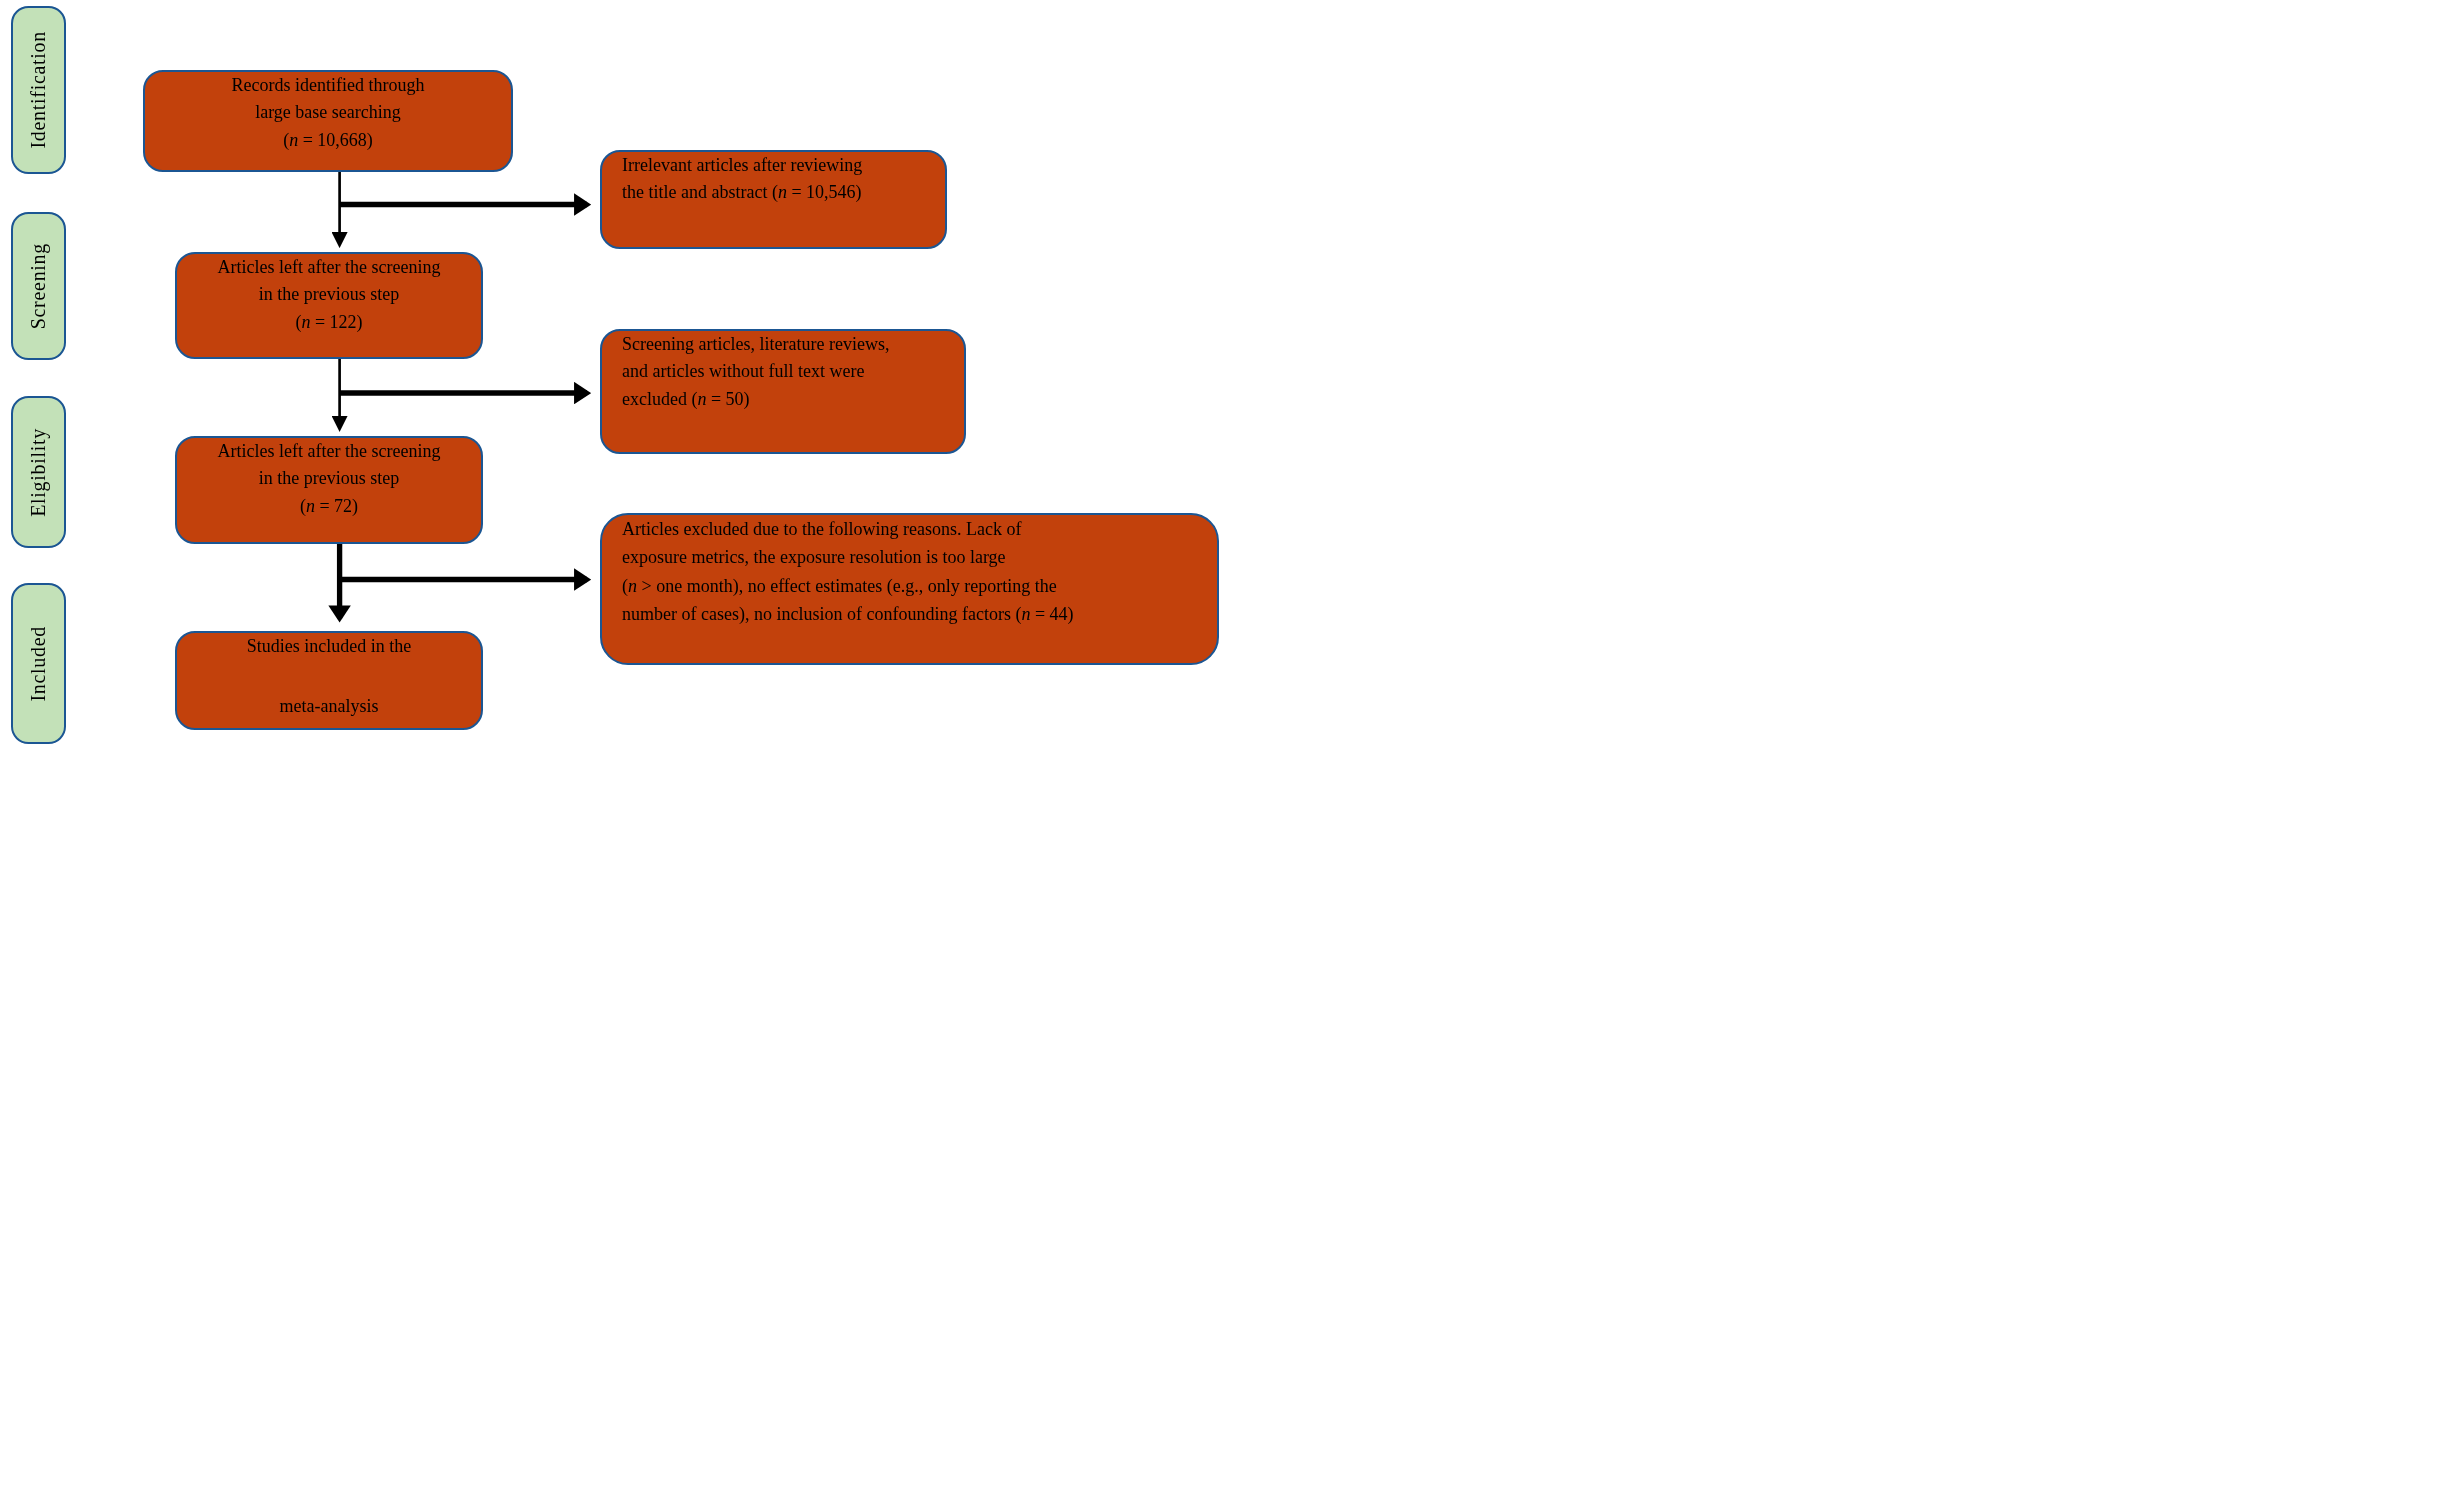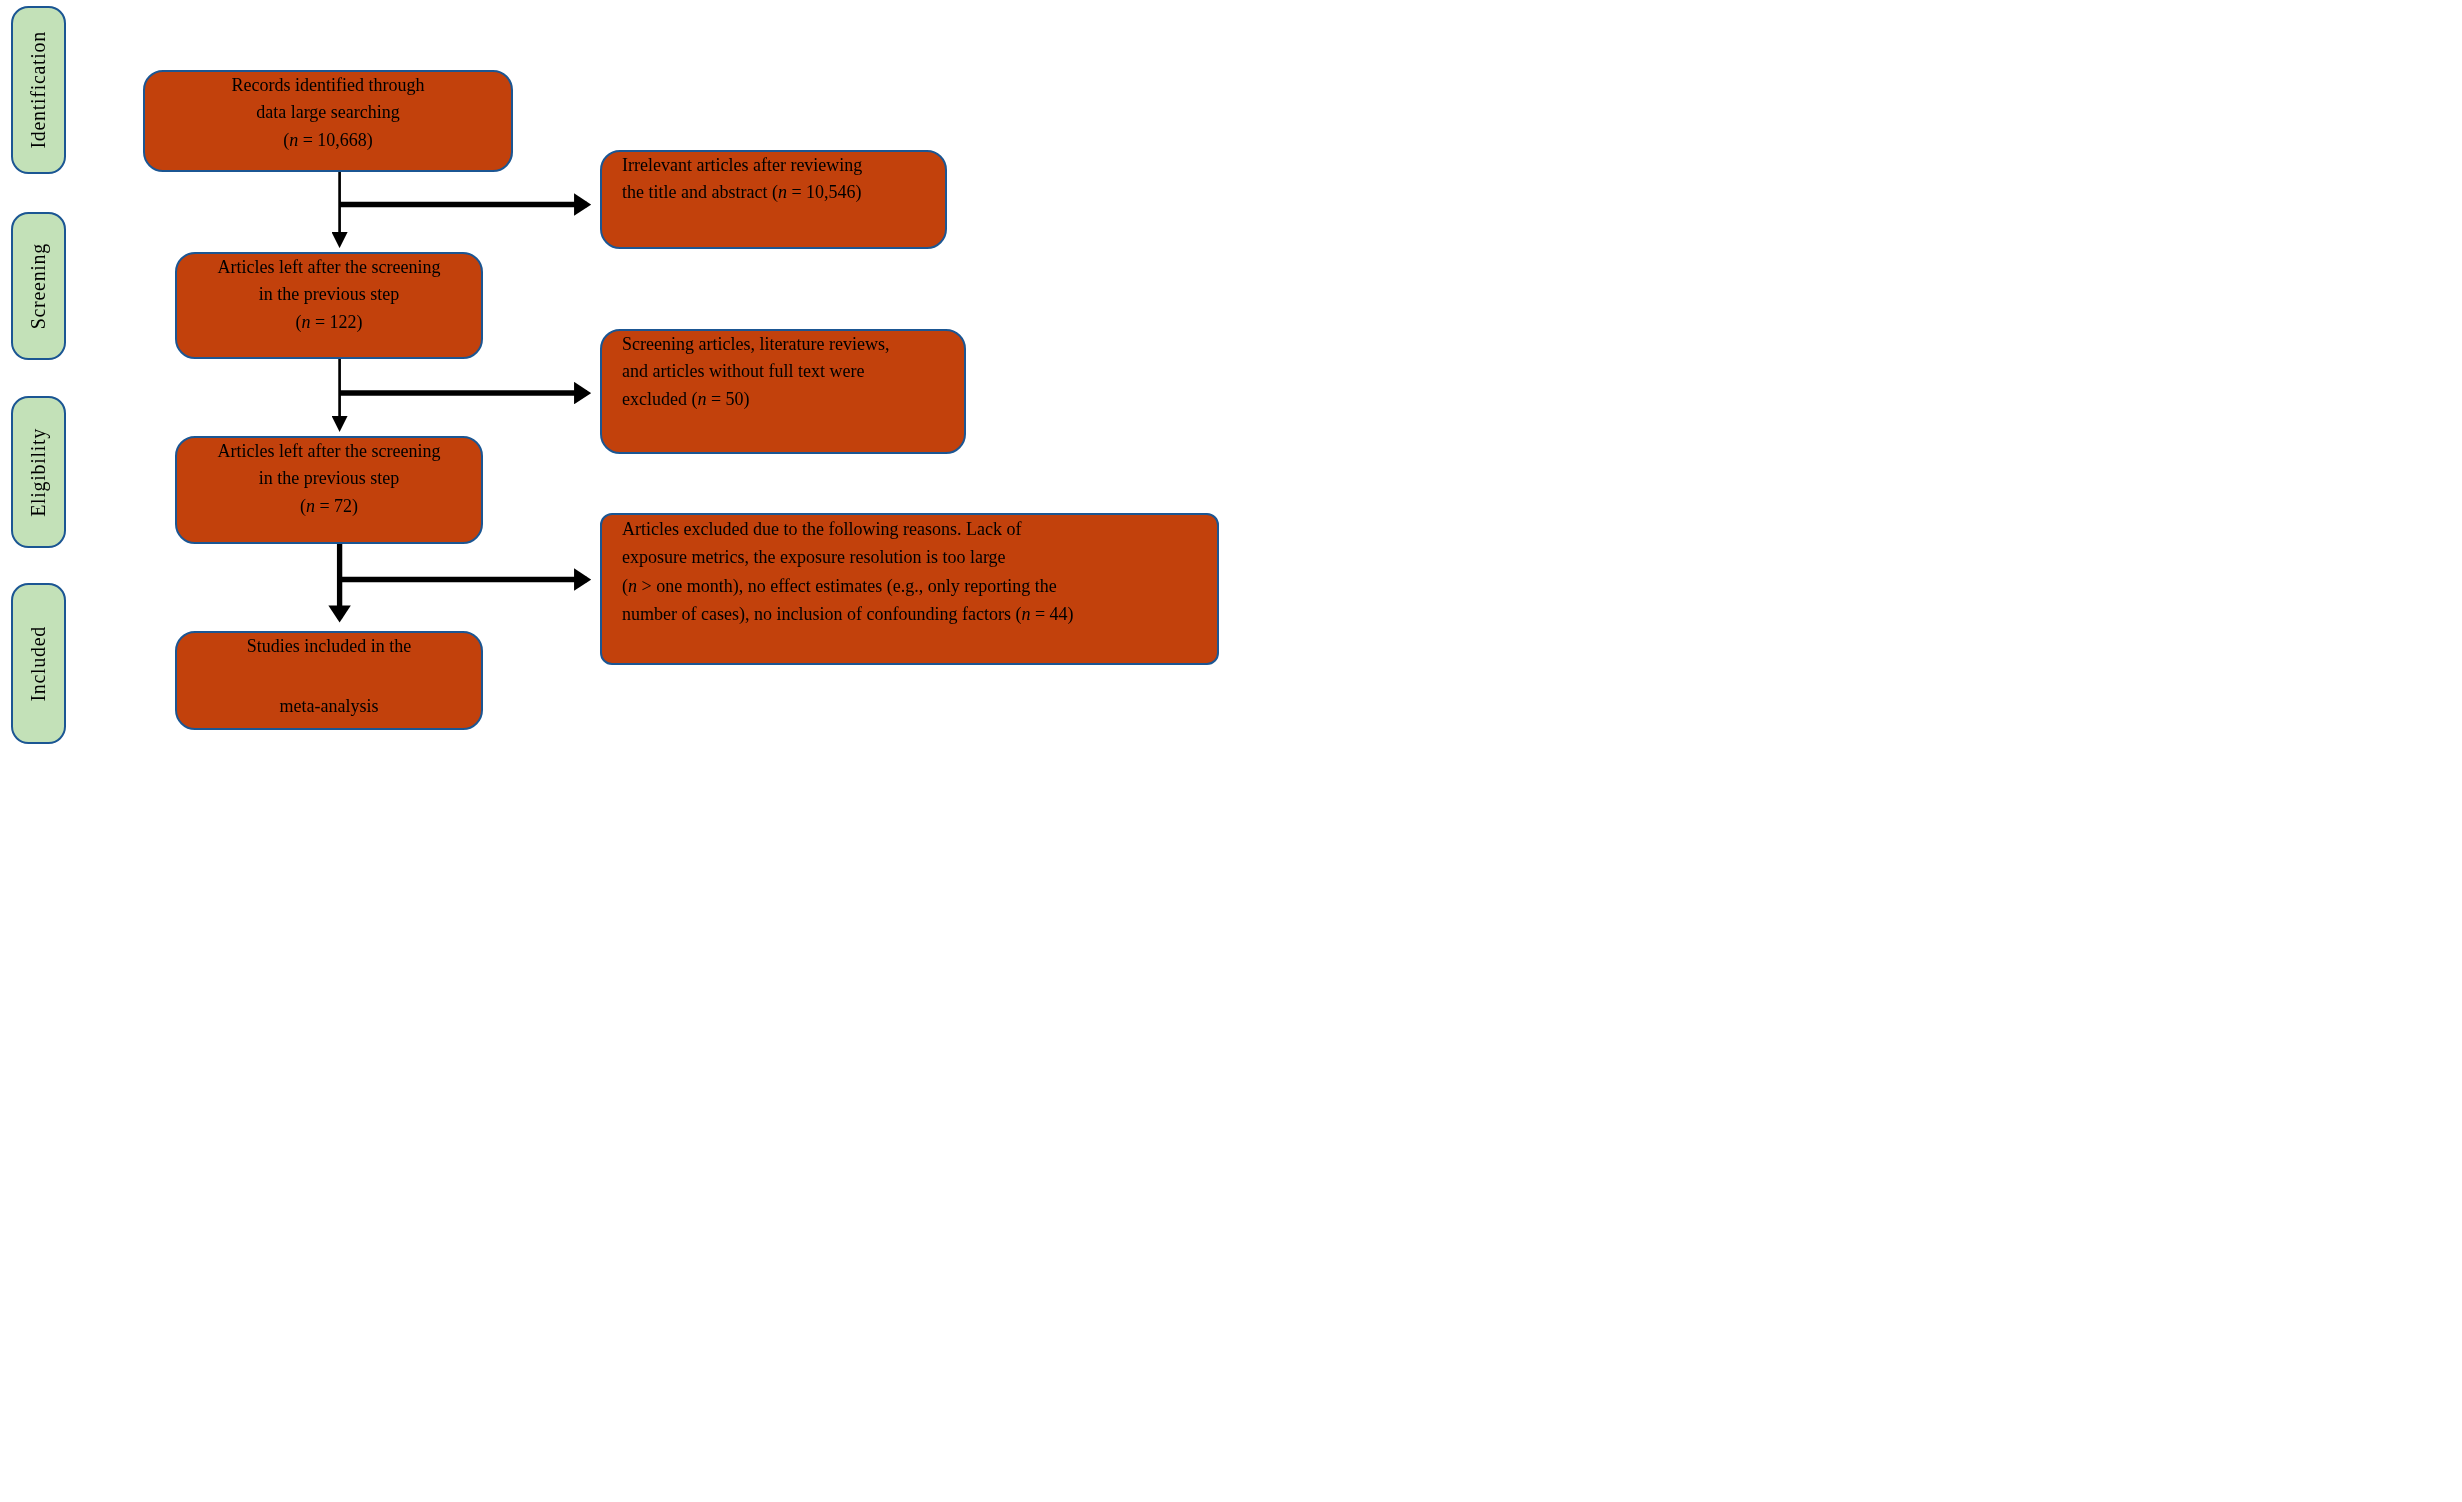--- a/index.html
+++ b/index.html
@@ -64,21 +64,21 @@
   }
   .box.center { align-items: center; text-align: center; }
   .box.left   { align-items: flex-start; text-align: left; padding-left: 20px; padding-right: 10.7px; }
   .box-line { white-space: nowrap; }
   #box-records   { left: 143px; top: 70px; width: 370px; height: 102px; }
   #box-screen1   { left: 175px; top: 252px; width: 308px; height: 107px; }
   #box-screen2   { left: 175px; top: 436px; width: 308px; height: 108px; }
   #box-included  { left: 175px; top: 631px; width: 308px; height: 99px; gap: 33px; }
   #box-irrelevant{ left: 600px; top: 150px; width: 347px; height: 99px; }
   #box-duplicated{ left: 600px; top: 329px; width: 366px; height: 125px; }
-  #box-reasons   { left: 600px; top: 513px; width: 619px; height: 152px; border-radius: 12px; }
+  #box-reasons   { left: 600px; top: 513px; width: 619px; height: 152px; border-radius: 28px; }
   #box-reasons .box-line { line-height: 1.58; }
 </style>
 </head>
 <body>
 
 <div class="canvas">
 
   <svg class="arrows" viewBox="0 0 1843 1125" xmlns="http://www.w3.org/2000/svg">
     <defs>
       <marker id="head-sm" markerWidth="6" markerHeight="6" refX="4.2" refY="3" orient="auto" markerUnits="strokeWidth">
@@ -107,21 +107,21 @@
   </div>
   <div class="stage" id="stage-eligibility">
     <span class="stage-label">Eligibility</span>
   </div>
   <div class="stage" id="stage-included">
     <span class="stage-label">Included</span>
   </div>
 
   <div class="box center" id="box-records">
     <div class="box-line">Records identified through</div>
-    <div class="box-line">data large searching</div>
+    <div class="box-line">large base searching</div>
     <div class="box-line">(<i>n</i> = 10,668)</div>
   </div>
 
   <div class="box center" id="box-screen1">
     <div class="box-line">Articles left after the screening</div>
     <div class="box-line">in the previous step</div>
     <div class="box-line">(<i>n</i> = 122)</div>
   </div>
 
   <div class="box center" id="box-screen2">

